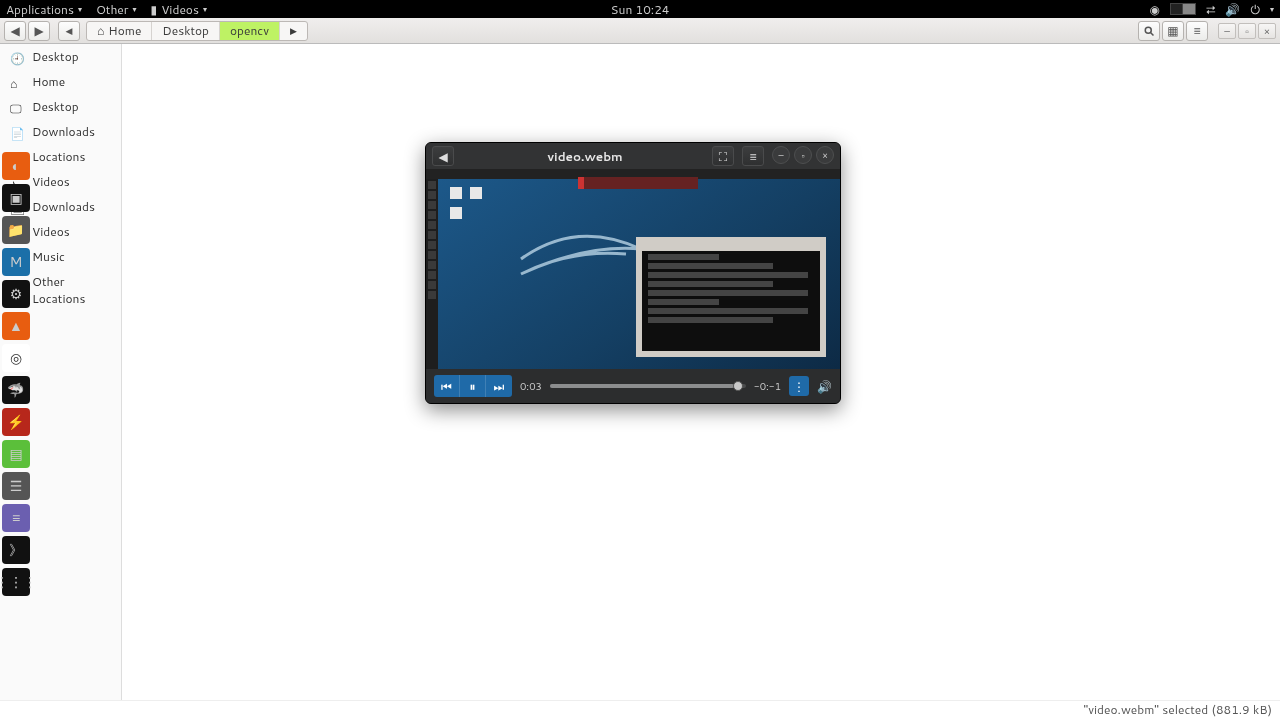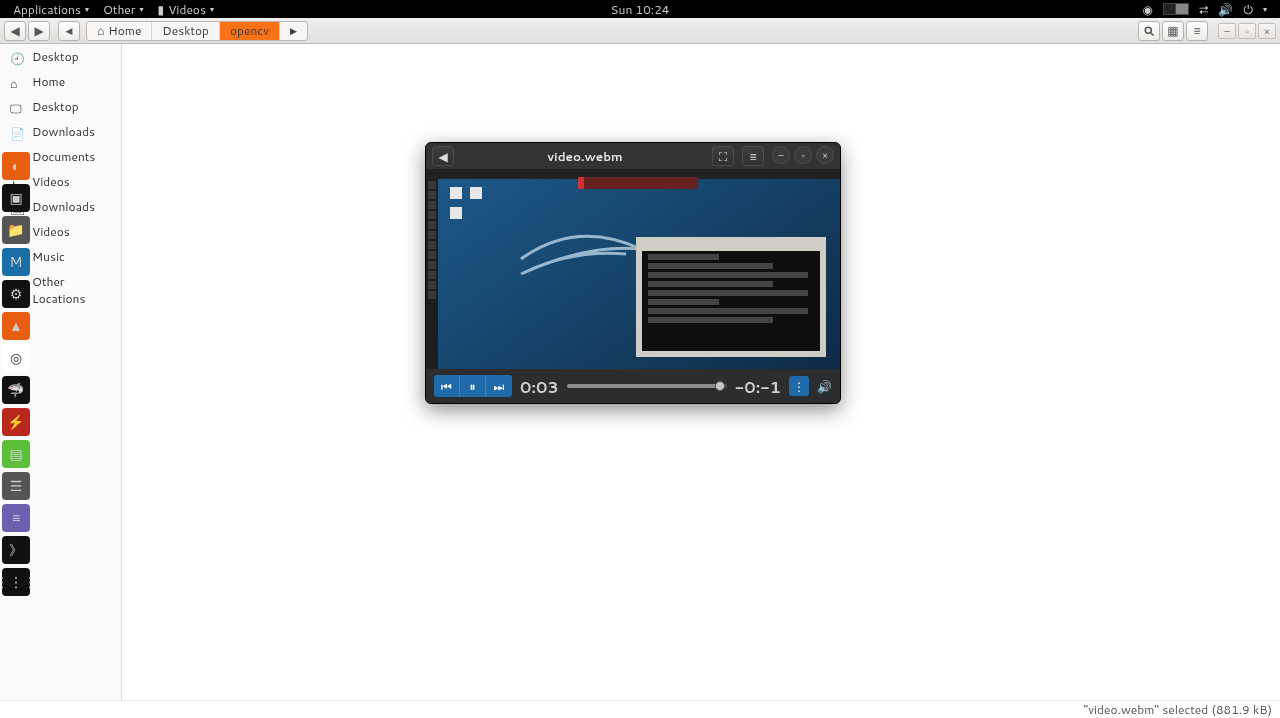--- a/index.html
+++ b/index.html
@@ -1,37 +1,37 @@
 <!DOCTYPE html>
 <html><head>
 <meta charset="utf-8">
 <style>
 * { margin: 0; padding: 0; box-sizing: border-box; font-family: "Cantarell", "Ubuntu", sans-serif; font-size: 12px; }
 html, body { width: 1280px; height: 718px; overflow: hidden; background: #fff; }
 
 
-.top-panel { position: absolute; top: 0; left: 0; right: 0; height: 18px; background: #000; color: #ccc; display: flex; align-items: center; padding: 0 13px; z-index: 50; }
+.top-panel { position: absolute; top: 0; left: 0; right: 0; height: 18px; background: #000; color: #ccc; display: flex; align-items: center; padding: 0 6px; z-index: 50; }
 .top-panel .menu { display: flex; gap: 14px; }
 .top-panel .menu-item { display: flex; align-items: center; gap: 4px; cursor: pointer; }
 .top-panel .tri { font-size: 8px; }
 .top-panel .center { position: absolute; left: 50%; transform: translateX(-50%); }
 .top-panel .right { margin-left: auto; display: flex; gap: 10px; align-items: center; }
 .top-panel .ws { display:flex; border:1px solid #444; }
 .top-panel .ws span { width: 12px; height: 10px; display:block; background:#222; border-right:1px solid #444;}
 .top-panel .ws span:last-child{border:none;}
 .top-panel .ws span.active{background:#888;}
 
 
 .fm-toolbar { position: absolute; top: 18px; left: 0; right: 0; height: 26px; background: linear-gradient(#f0eeed,#e2e0de); border-bottom: 1px solid #bbb; display: flex; align-items: center; padding: 0 4px; z-index: 40; }
 .tb-btn { width: 22px; height: 20px; border: 1px solid #b5b2af; background: linear-gradient(#fdfdfd,#ececea); border-radius: 3px; display:flex; align-items:center; justify-content:center; color:#555; cursor:pointer; }
 .tb-group { display:flex; gap:2px; }
 .tb-sep { width: 8px; }
 .path { display:flex; align-items:center; margin-left: 6px; border:1px solid #bcb8b5; border-radius:3px; overflow:hidden; height:20px; background:#f7f6f5;}
 .path .seg { padding: 0 10px; display:flex; align-items:center; gap:4px; height:100%; border-right:1px solid #d6d3d0; color:#3b3b3b; cursor:pointer;}
-.path .seg.active { background:#f97316; }
+.path .seg.active { background:#bef264; }
 .path .seg:last-child{border-right:none;}
 .fm-toolbar .right-tools { margin-left:auto; display:flex; gap:2px; align-items:center;}
 .win-ctrl { width:18px; height:16px; border:1px solid #c2bfbc; background:linear-gradient(#f7f6f5,#e6e4e2); border-radius:2px; display:flex; align-items:center; justify-content:center; color:#666; font-size:10px; cursor:pointer;}
 
 
 .fm-sidebar { position:absolute; top:44px; left:0; bottom:18px; width:122px; background:#fafafa; border-right:1px solid #ddd; z-index:30;}
 .fm-sidebar .item { height:25px; display:flex; align-items:center; gap:8px; padding:0 10px; color:#333; cursor:pointer;}
 .fm-sidebar .item svg,.fm-sidebar .item .ic{ width:14px; height:14px; flex:none;}
 .fm-content { position:absolute; top:44px; left:122px; right:0; bottom:18px; background:#fff; z-index:20;}
 
@@ -76,21 +76,21 @@
 .video-area .red-tab{position:absolute;top:8px;left:152px;height:12px;width:120px;background:#622; border-left:6px solid #c33; color:#ccc; font-size:6px; padding-left:4px; line-height:12px; overflow:hidden;}
 .video-area .swoosh{position:absolute; left:90px; top:55px; width:130px; height:70px;}
 .video-area .term{position:absolute; right:14px; bottom:12px; width:190px; height:120px; background:#0e0e0e; border:6px solid #d0ccc6; border-top:14px solid #d0ccc6;}
 .video-area .term .tline{height:6px;margin:3px 6px;background:#444;}
 .video-area .term .tline.s{width:40%;} .video-area .term .tline.m{width:70%;} .video-area .term .tline.l{width:90%;}
 
 .controls{ height:34px; background:#2c2d2e; display:flex; align-items:center; padding:0 8px; gap:8px;}
 .ctl-group{ display:flex; background:#1f6aa8; border-radius:3px; overflow:hidden;}
 .ctl-btn{ width:26px; height:22px; display:flex; align-items:center; justify-content:center; color:#fff; cursor:pointer;}
 .ctl-btn:not(:last-child){border-right:1px solid rgba(255,255,255,0.15);}
-.time{ color:#cfcfcf; font-size:16px;font-weight:bold;}
+.time{ color:#cfcfcf; font-size:10px;}
 .seek{ flex:1; height:4px; background:#4a4b4c; border-radius:2px; position:relative; cursor:pointer;}
 .seek .fill{position:absolute;left:0;top:0;bottom:0;width:94%;background:#8c8d8e;border-radius:2px;}
 .seek .knob{position:absolute; right:4%; top:50%; transform:translate(50%,-50%); width:10px;height:10px;border-radius:50%;background:#c8c8c8;border:1px solid #555;}
 .menu-dot{ width:20px; height:20px; background:#1f6aa8; border-radius:3px; color:#fff; display:flex; align-items:center; justify-content:center; cursor:pointer;}
 .vol{ color:#bbb; cursor:pointer;}
 
 .ic{display:inline-block;}
 </style>
 </head>
 <body>
@@ -175,21 +175,21 @@
   <div class="item">
       <span class="ic">🖵</span>
       <span>Desktop</span>
     </div>
   <div class="item">
       <span class="ic">📄</span>
       <span>Downloads</span>
     </div>
   <div class="item">
       <span class="ic">⬇</span>
-      <span>Documents</span>
+      <span>Locations</span>
     </div>
   <div class="item">
       <span class="ic">♪</span>
       <span>Videos</span>
     </div>
   <div class="item">
       <span class="ic">🖼</span>
       <span>Downloads</span>
     </div>
   <div class="item">

